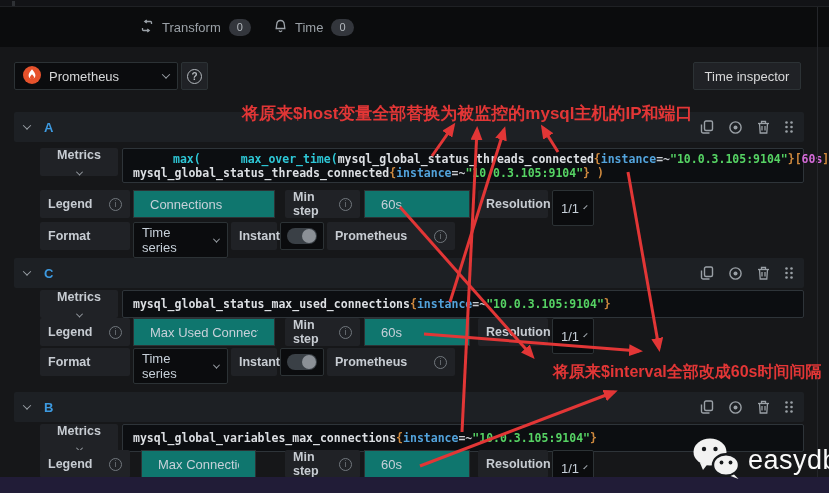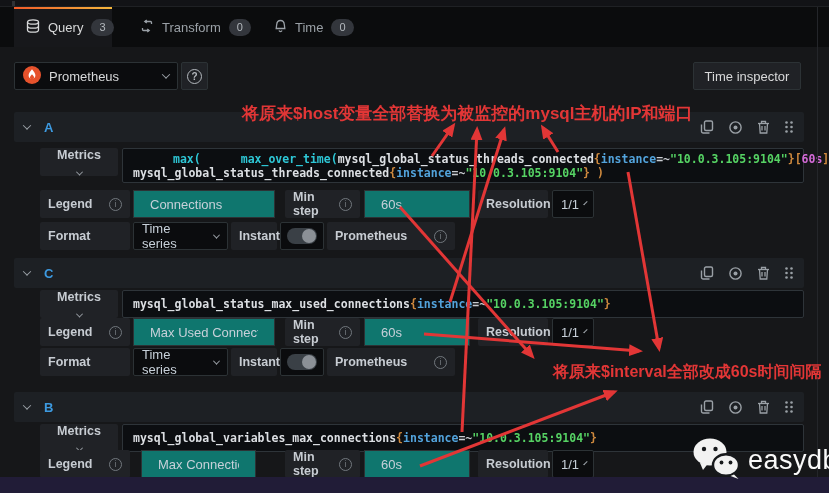--- a/index.html
+++ b/index.html
@@ -39,21 +39,21 @@
            display:flex;align-items:center;padding:0 10px;gap:14px;}
   .qref{color:#3d9ae0;font-weight:700;font-size:13px;}
   .qicons{margin-left:auto;display:flex;gap:14px;align-items:center;}
   .qicon{display:inline-flex;cursor:pointer;}
   .row{position:absolute;left:0;width:829px;height:28px;}
   .flabel{position:absolute;height:28px;background:#202226;border-radius:2px;display:flex;align-items:center;
           justify-content:space-between;padding:0 8px;font-size:12.5px;font-weight:600;color:#c7ccd2;}
   .flabel.ddl{cursor:pointer;flex-direction:column;}
   .finput{position:absolute;height:28px;background:#0f766e;border:1px solid #2c3235;border-radius:0;
           color:#c7d0d9;font-size:13px;padding:0 16px;font-family:inherit;outline:none;}
-  .fselect{position:absolute;height:28px;background:#0b0c0e;border:1px solid #2c3235;border-radius:2px;
+  .fselect{position:absolute;height:36px;background:#0b0c0e;border:1px solid #2c3235;border-radius:2px;
            color:#c7d0d9;font-size:13px;display:flex;align-items:center;justify-content:space-between;
            padding:0 8px;gap:6px;cursor:pointer;}
   .codebox{position:absolute;left:122px;width:682px;background:#0c0e11;border:1px solid #2e3439;border-radius:2px;
            font-family:"DejaVu Sans Mono","Liberation Mono",monospace;font-size:11.5px;font-weight:700;
            padding:0 10px;line-height:14px;white-space:pre;display:flex;flex-direction:column;justify-content:center;}
   .tk-fn{color:#2ec7d6;margin-left:40px;} .tk-br{color:#d08a3e;} .tk-kw{color:#d08a3e;} .tk-lbl{color:#52a3dc;margin-top:20px;}
   .tk-op{color:#c9ccd1;} .tk-str{color:#56d364;} .tk-dur{color:#d46ad8;} .tk-plain{color:#dcdfe3;}
   
   .togglebox{position:absolute;width:44px;height:28px;background:#0b0c0e;border:1px solid #2c3235;border-radius:2px;
              display:flex;align-items:center;justify-content:center;cursor:pointer;}
@@ -70,30 +70,20 @@
 </style>
 </head>
 <body>
 
 <div class="screen">
   <div class="topstrip">
       <span class="notch"></span>
     </div>
 
   <div class="tabbar">
-    <div class="tab active" style="left:14px;width:98px">
-      <span>
-        <svg width="14" height="14" viewBox="0 0 14 14" fill="none" stroke="#d8d9da" stroke-width="1.3">
-          <ellipse cx="7" cy="3" rx="5.5" ry="2.2"></ellipse>
-          <path d="M1.5 3v8c0 1.2 2.5 2.2 5.5 2.2s5.5-1 5.5-2.2V3"></path>
-          <path d="M1.5 7c0 1.2 2.5 2.2 5.5 2.2S12.5 8.2 12.5 7"></path>
-        </svg></span>
-      <span>Query</span>
-      <span class="badge">3</span>
-    </div>
     <div class="tab" style="left:128px">
       <span>
         <svg width="14" height="14" viewBox="0 0 14 14" fill="none" stroke="#9aa0a6" stroke-width="1.3">
           <path d="M11.5 5V3.5a1 1 0 0 0-1-1H5"></path>
             <path d="M6.8 1 4.8 2.5l2 1.5"></path>
           <path d="M2.5 9v1.5a1 1 0 0 0 1 1H9"></path>
             <path d="M7.2 13l2-1.5-2-1.5"></path>
         </svg></span>
       <span>Transform</span>
       <span class="badge">0</span>

